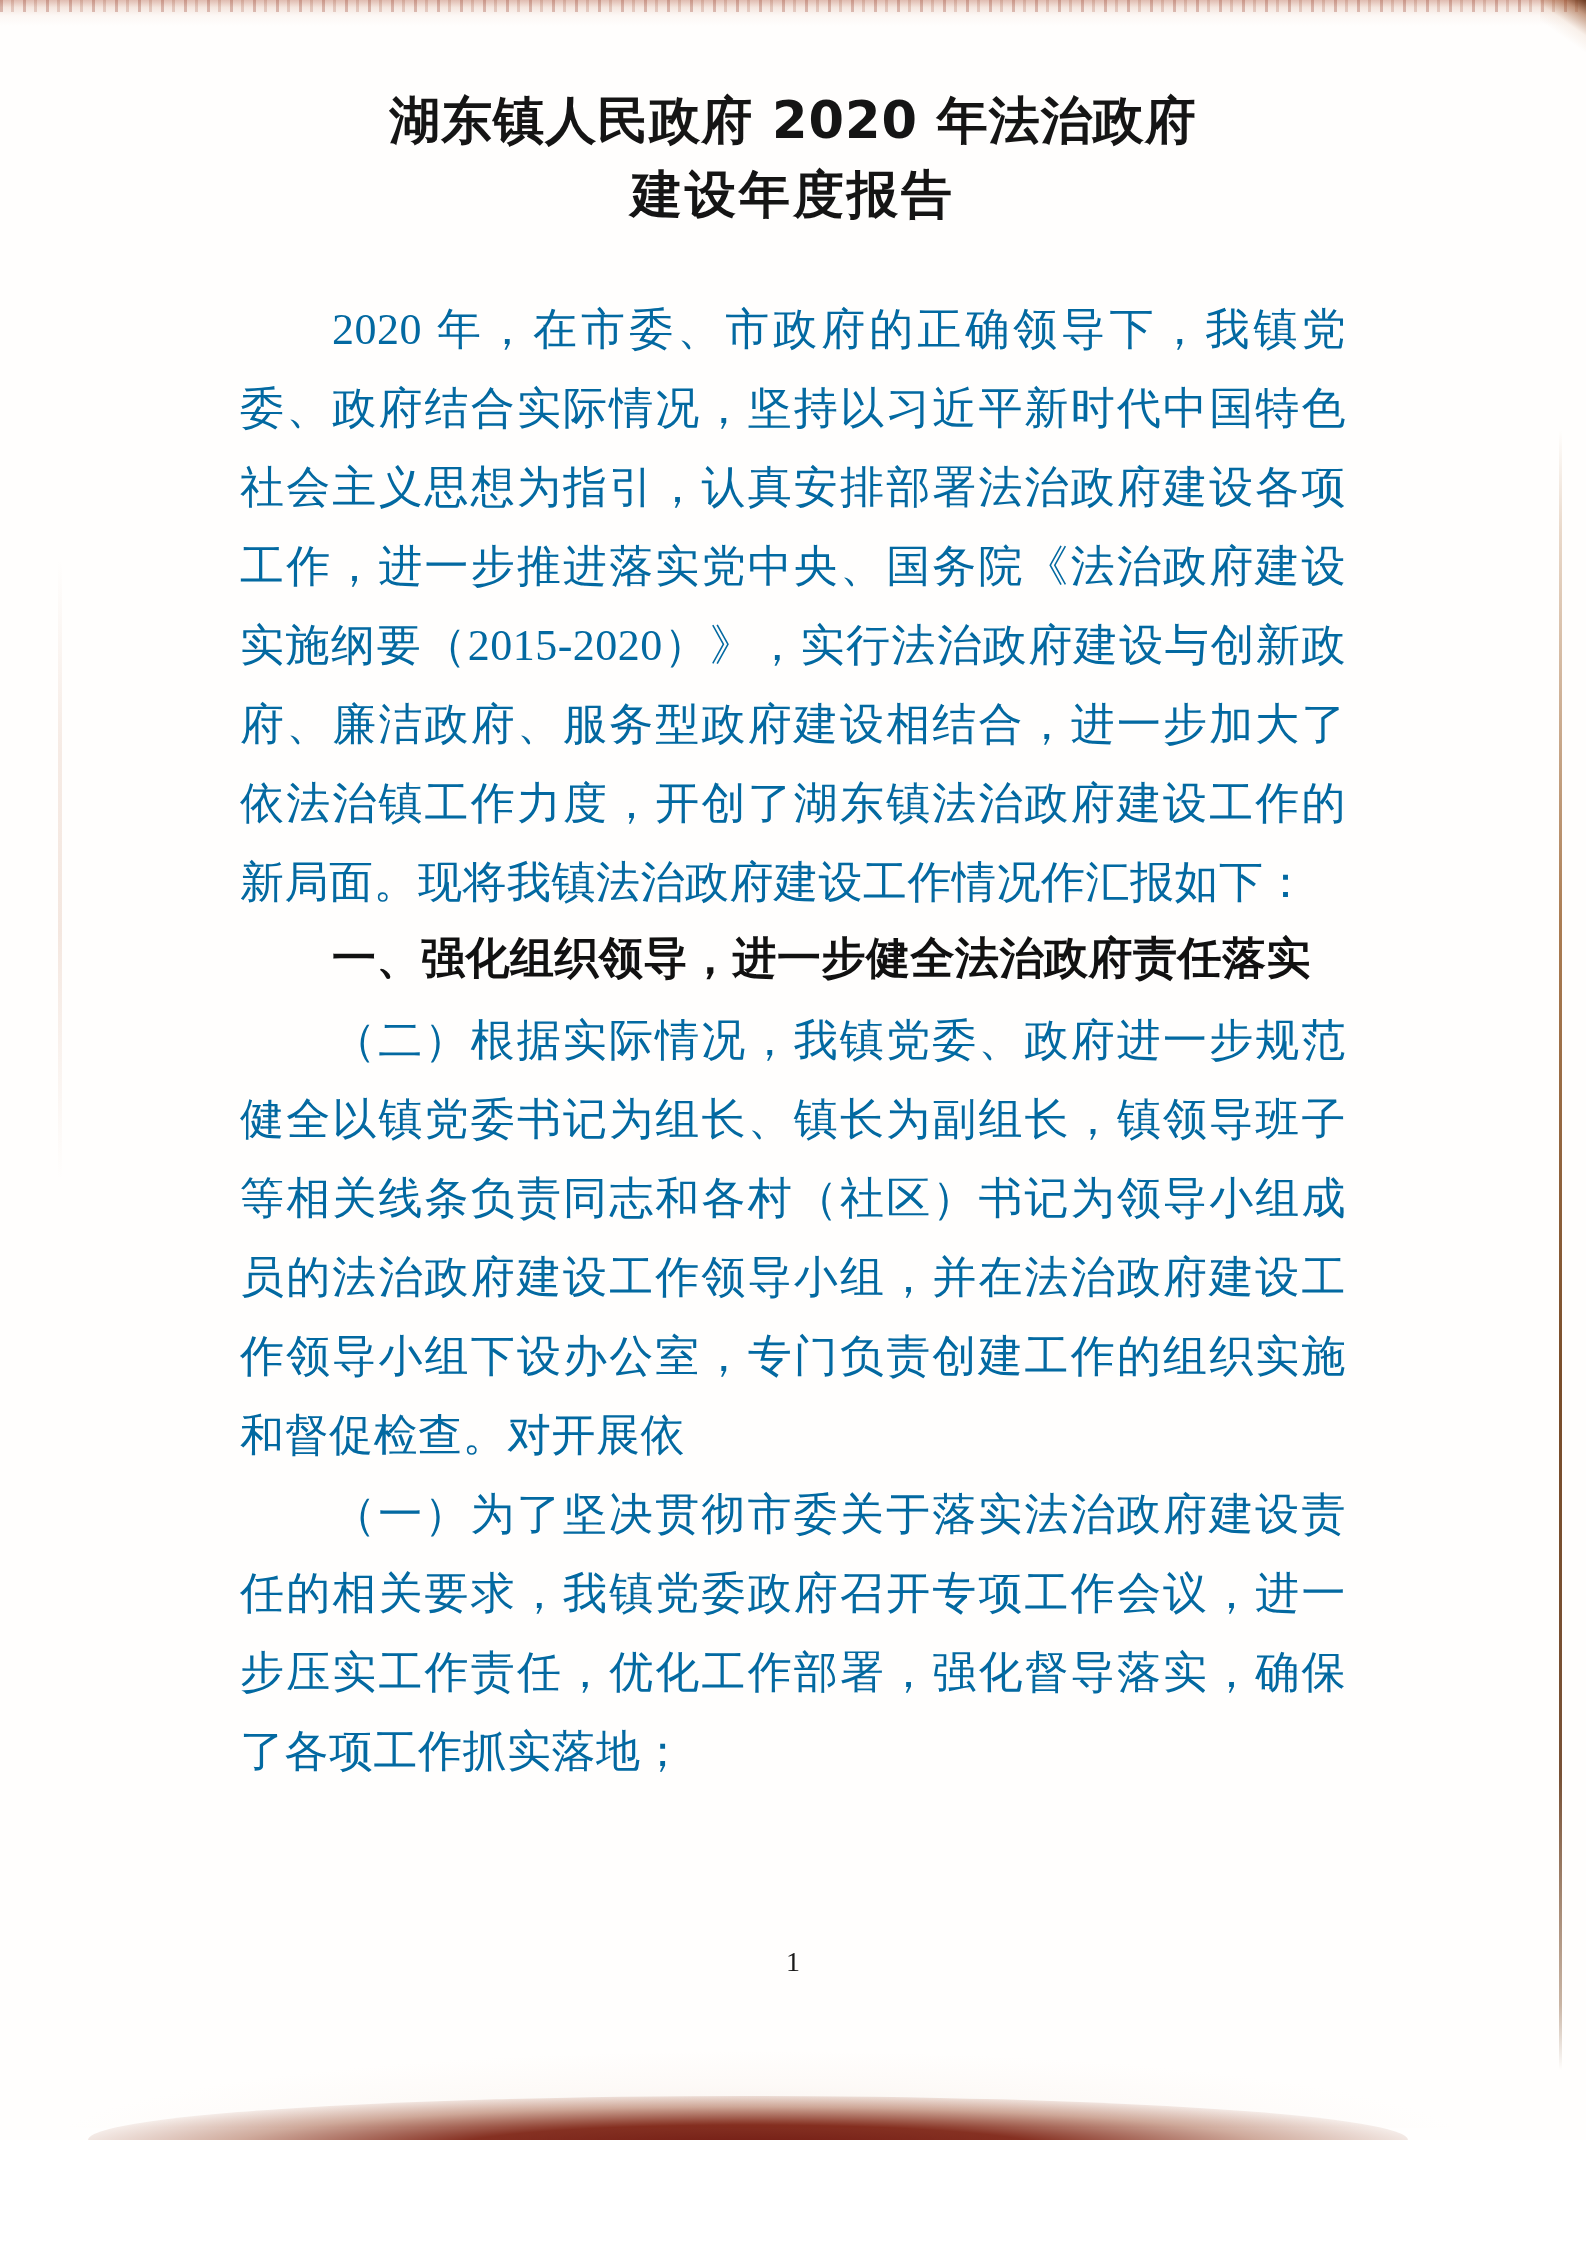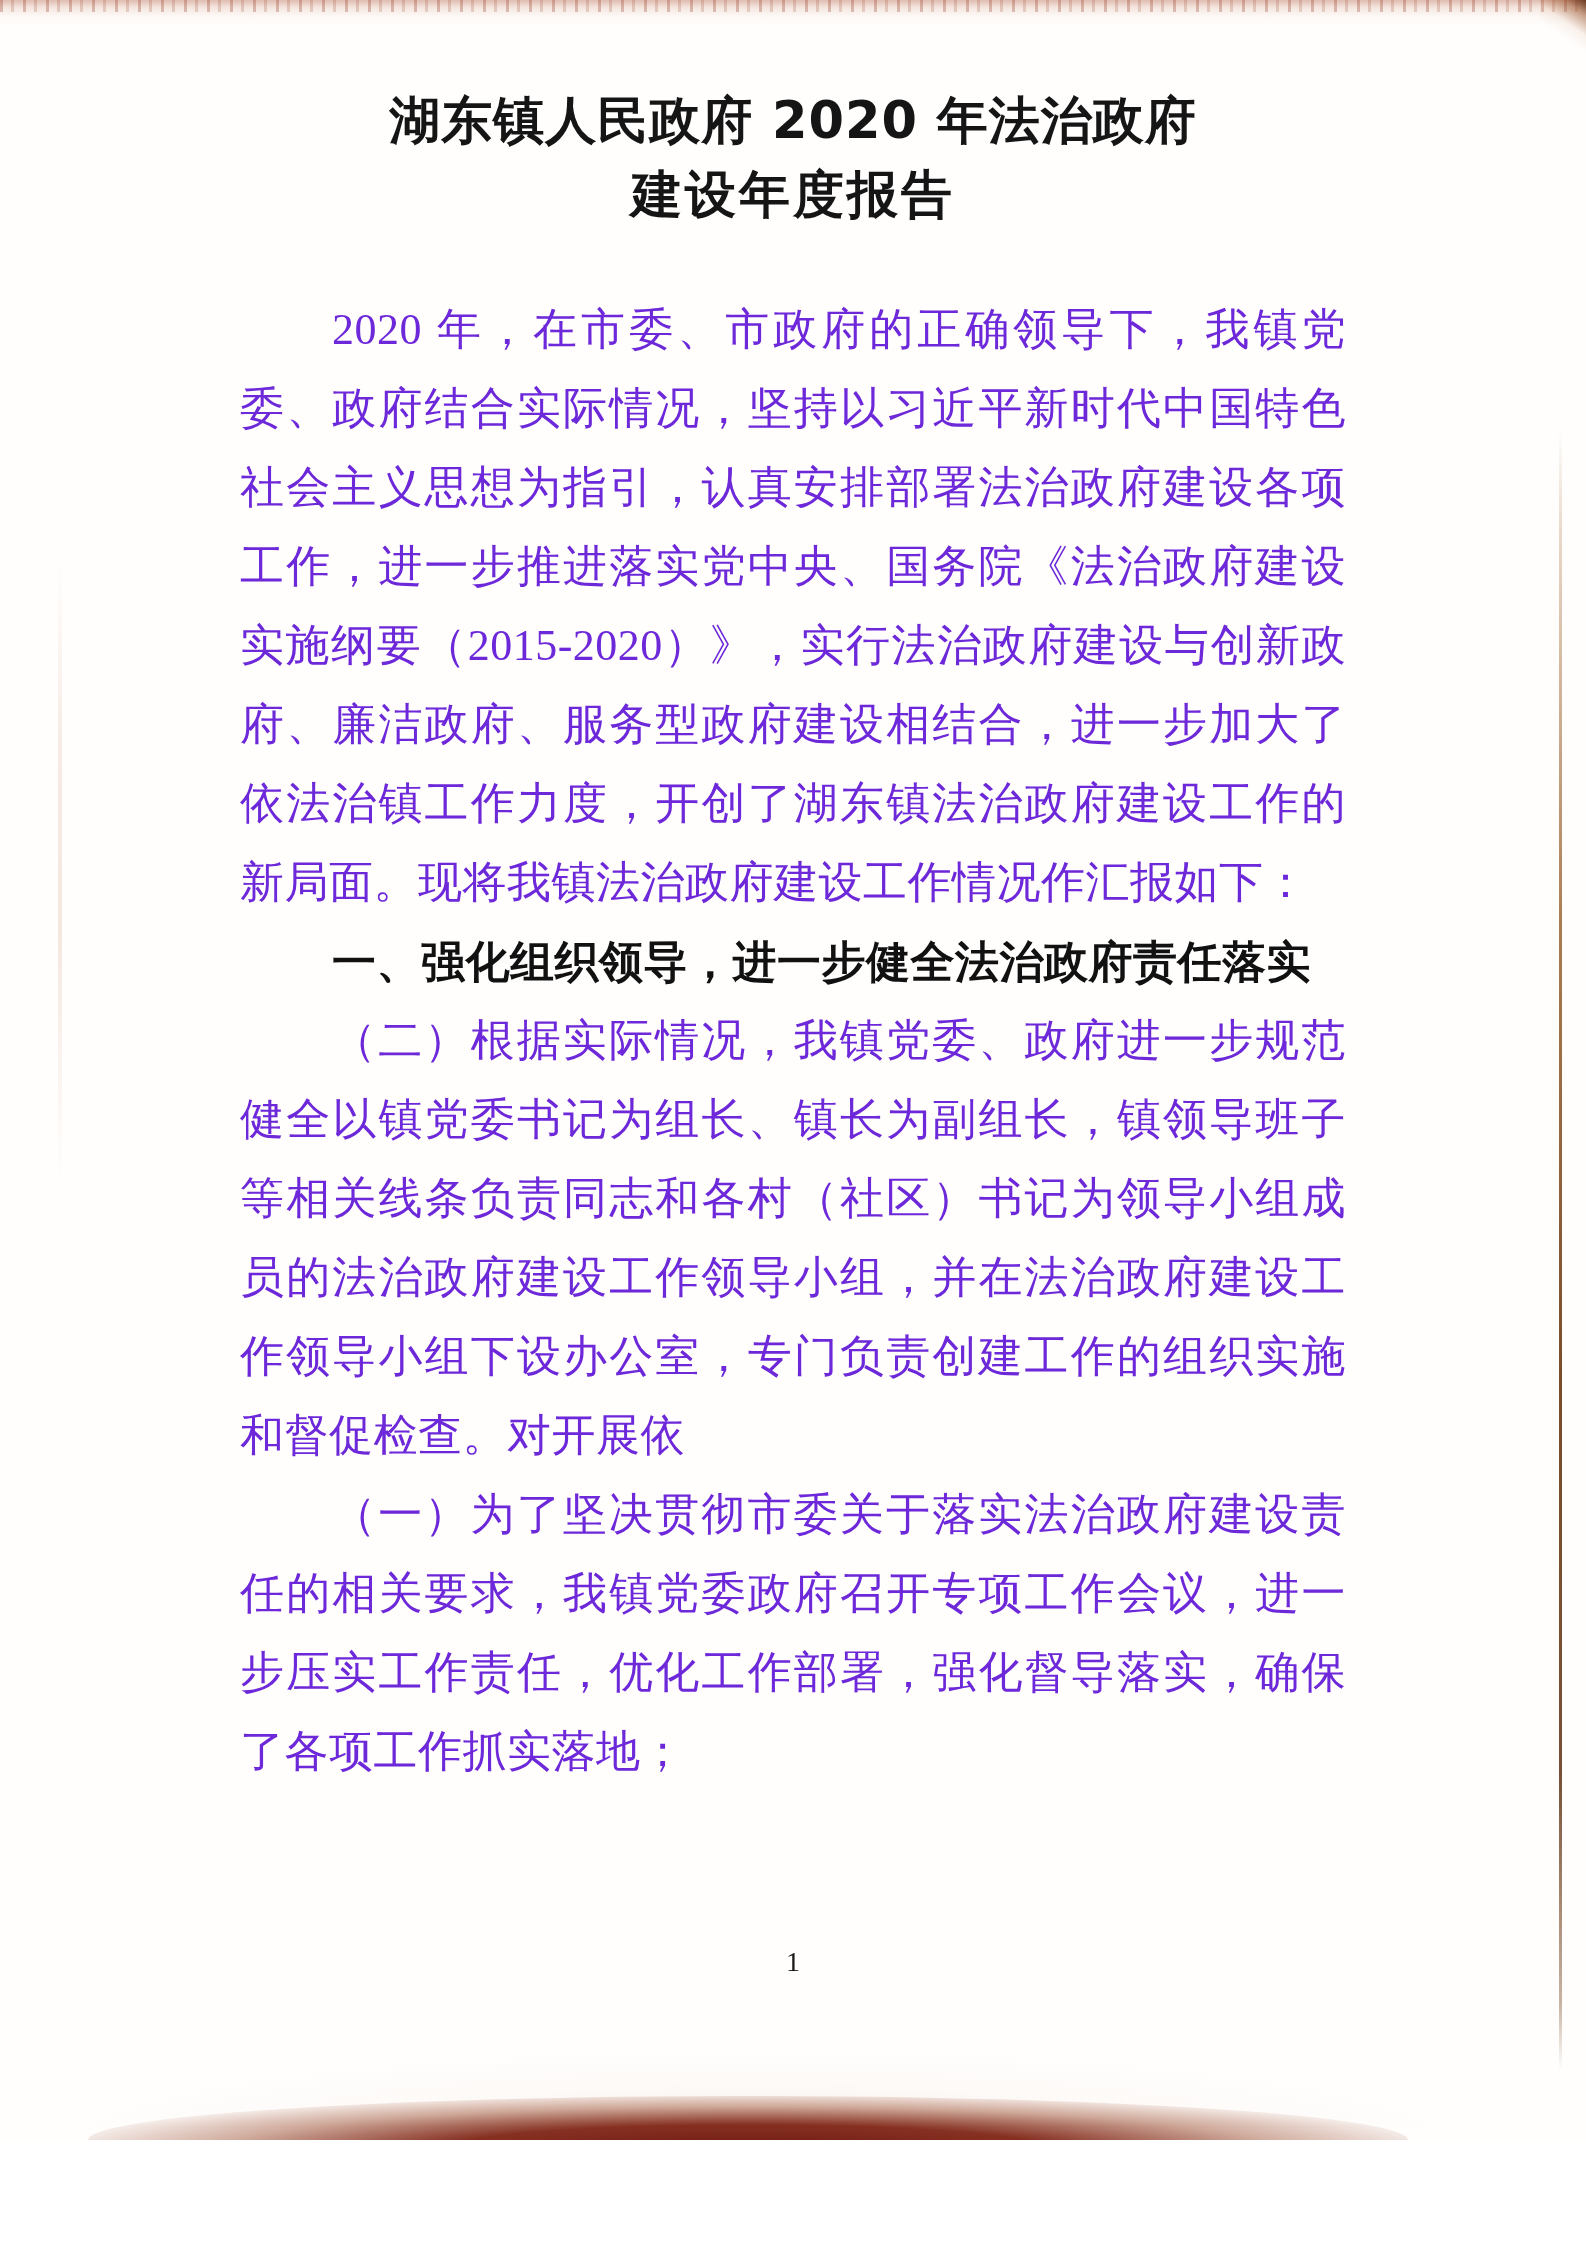--- a/index.html
+++ b/index.html
@@ -139,31 +139,31 @@
 
   .body-block {
     margin-top: 58px;
   }
 
   p.para {
     margin: 0;
     font-family: "Liberation Serif", "DejaVu Serif", serif;
     font-size: 44px;
     line-height: 79px;
-    color: #6d28d9;
+    color: #0369a1;
     text-align: justify;
     text-justify: inter-character;
     text-align-last: left;
     letter-spacing: 0.5px;
     text-indent: 92px;
   }
 
   p.section-heading {
     margin: 0;
-    font-family: Liberation Sans, sans-serif;
+    font-family: Liberation Mono, monospace;
     font-weight: 700;
     font-size: 44px;
     line-height: 79px;
     color: #111111;
     text-indent: 92px;
     letter-spacing: 0.5px;
   }
 
   .page-number {
     position: absolute;

